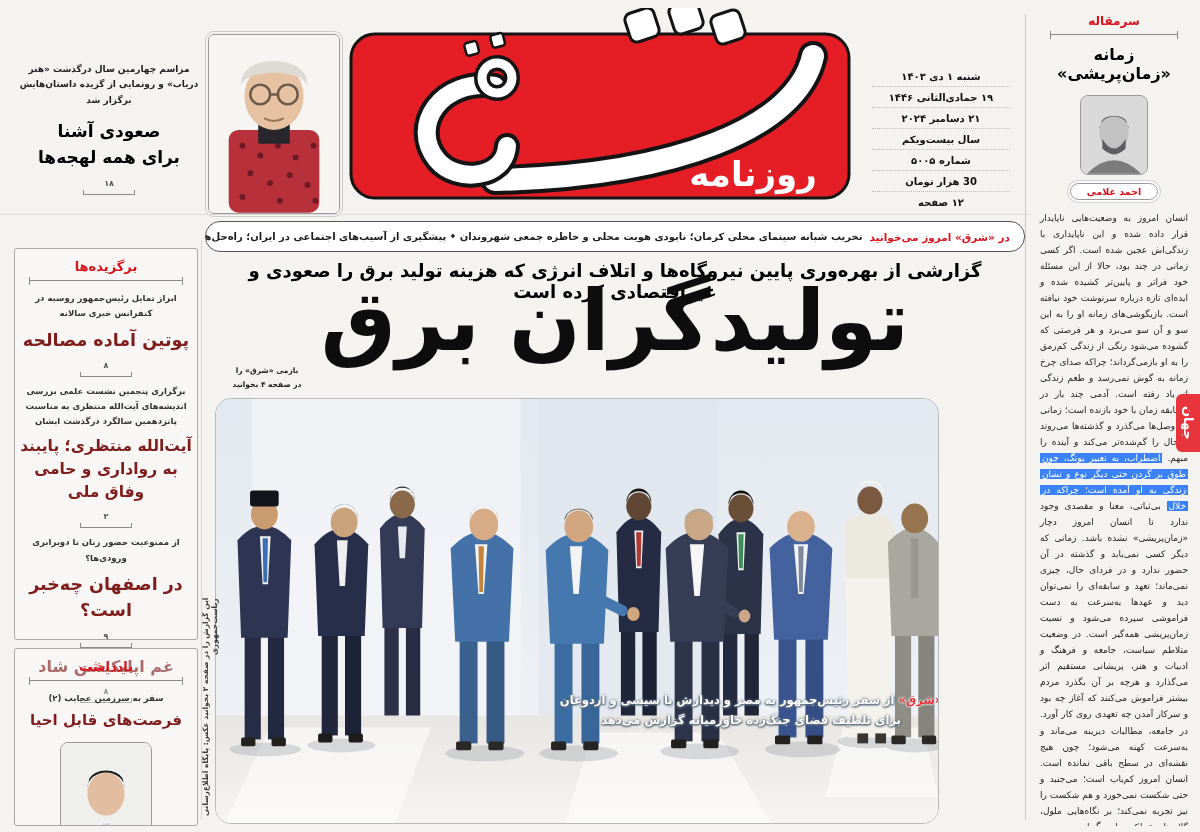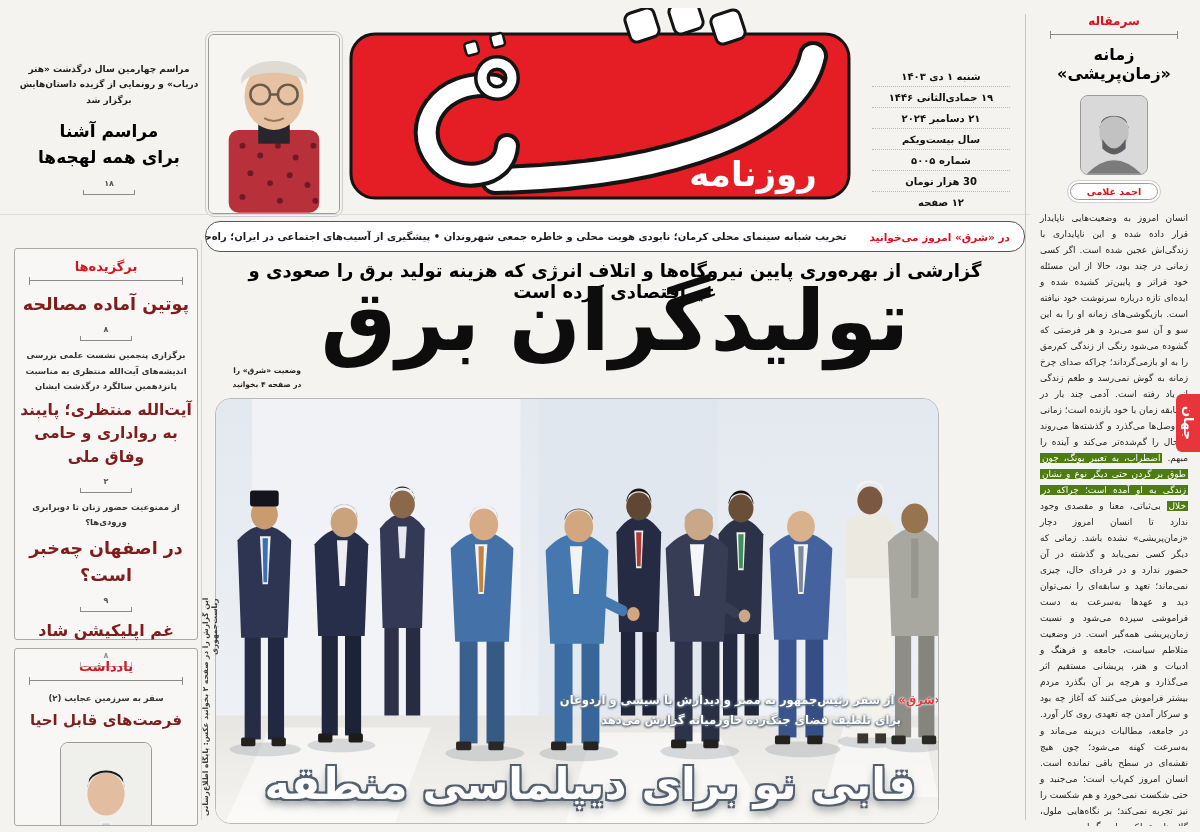--- a/index.html
+++ b/index.html
@@ -23,21 +23,21 @@
   #critic-texts { flex:1; padding:28px 8px 0 4px; text-align:center; }
   .critic-kicker { font-size:9px; font-weight:bold; color:#222; line-height:1.7; }
   .critic-title { font-size:17px; font-weight:bold; color:#000; line-height:1.55; margin-top:10px; }
   #date-block { left:872px; top:66px; width:138px; }
   .date-line { font-size:10px; font-weight:bold; text-align:center; color:#111; padding:4.5px 0; border-bottom:1px dotted #bbb; }
   .date-line:last-child { border-bottom:none; }
 
   
   #ticker { left:205px; top:221px; width:820px; height:31px; background:#fff; border:1.5px solid #555;
     border-radius:15px; display:flex; align-items:center; padding:0 14px; gap:7px; overflow:hidden; }
-  #ticker .lbl { color:#d8131b; font-weight:bold; font-size:10.5px; white-space:nowrap;margin-left:16px; }
+  #ticker .lbl { color:#d8131b; font-weight:bold; font-size:10.5px; white-space:nowrap; }
   #ticker .txt { color:#1c1c1c; font-weight:bold; font-size:10px; white-space:nowrap; }
 
   
   #lead-kicker { left:205px; top:260px; width:820px; text-align:center; font-size:18px; font-weight:bold; color:#000; }
   #lead-headline { left:205px; top:272px; width:820px; text-align:center; font-size:84px; font-weight:bold; color:#0d0d0d; letter-spacing:-2px; }
   #lead-note { left:212px; top:364px; width:110px; text-align:center; font-size:7.5px; font-weight:bold; color:#222; line-height:1.8; }
 
   
   #photo-wrap { left:215px; top:398px; width:724px; height:426px; border-radius:16px; overflow:hidden;
     border:1px solid #b9b9b9; background:#e9edf2; }
@@ -73,21 +73,21 @@
   
   #right-col { right:6px; top:8px; width:162px; height:818px; overflow:hidden; padding:6px 6px 0 8px; }
   #col-sep { right:174px; top:14px; width:1px; height:806px; background:#c8c8c8; }
   #col-sep2 { left:201px; top:240px; width:1px; height:580px; background:#d6d6d6; }
   #edit-label { text-align:center; color:#d8131b; font-weight:bold; font-size:12px; }
   #edit-title { text-align:center; font-size:16px; font-weight:bold; color:#000; margin:10px 0 12px; }
   #edit-photo { width:68px; height:80px; margin:0 auto; border:1px solid #9a9a9a; border-radius:8px; overflow:hidden; background:#ddd; display:block; }
   #edit-photo svg { width:100%; height:100%; }
   #edit-author { margin-top:8px; margin-bottom:10px; }
   #edit-body { font-size:9px; line-height:1.78; text-align:justify; color:#1c1c1c; }
-  #edit-body .hl { background:#4d7c0f; color:#fff; padding:0 2px; box-decoration-break:clone; -webkit-box-decoration-break:clone; }
+  #edit-body .hl { background:#3b82f6; color:#fff; padding:0 2px; box-decoration-break:clone; -webkit-box-decoration-break:clone; }
   #side-tab { right:0; top:394px; width:24px; height:58px; background:#e8353c; border-radius:6px 0 0 6px;
     color:#fff; font-weight:bold; font-size:13px; display:flex; align-items:center; justify-content:center;
     writing-mode:vertical-rl; letter-spacing:2px; }
   #topband-sep { left:0; top:214px; width:1030px; height:1px; background:#ddd; }
 </style>
 </head>
 <body>
 
 <div id="masthead" class="abs">
   <svg viewBox="0 0 515 198" aria-hidden="true">
@@ -141,21 +141,21 @@
         <circle cx="52" cy="60" r="10"></circle>
           <circle cx="80" cy="60" r="10"></circle>
           <path d="M62 60 H70"></path>
       </g>
       <path d="M56 84 Q66 90 76 84" stroke="#9a7458" stroke-width="2" fill="none"></path>
     </svg>
   </div>
   <div id="critic-texts">
     <div class="critic-kicker">مراسم چهارمین سال درگذشت «هنر دریاب» و رونمایی از گزیده داستان‌هایش برگزار شد</div>
     <div class="critic-title">
-      <span>مراسم آشنا</span><br>
+      <span>صعودی آشنا</span><br>
       <span>برای همه لهجه‌ها</span>
     </div>
     <div class="pgmark">
       <span class="n">۱۸</span>
         <span class="b"></span>
     </div>
   </div>
 </div>
 
 <div id="date-block" class="abs">
@@ -171,21 +171,21 @@
 <div id="topband-sep" class="abs"></div>
 
 <div id="ticker" class="abs">
   <span class="lbl">در «شرق» امروز می‌خوانید</span>
   <span class="txt">تخریب شبانه سینمای محلی کرمان؛ نابودی هویت محلی و خاطره جمعی شهروندان • پیشگیری از آسیب‌های اجتماعی در ایران؛ راه‌حل‌های جهانی برای بحران‌های محلی</span>
 </div>
 
 <div id="lead-kicker" class="abs">گزارشی از بهره‌وری پایین نیروگاه‌ها و اتلاف انرژی که هزینه تولید برق را صعودی و غیراقتصادی کرده است</div>
 <div id="lead-headline" class="abs">تولیدگران برق</div>
 <div id="lead-note" class="abs">
-  <span>وضعیت «شرق» را</span><br>
+  <span>بازمی «شرق» را</span><br>
   <span>در صفحه ۴ بخوانید</span>
 </div>
 
 <div id="photo-wrap" class="abs">
   <svg viewBox="0 0 806 426" preserveAspectRatio="none" aria-hidden="true">
     <defs>
       <linearGradient id="wall" x1="0" y1="0" x2="0" y2="1">
         <stop offset="0" stop-color="#e3e9f0"></stop>
           <stop offset=".7" stop-color="#edf0f4"></stop>
           <stop offset="1" stop-color="#f4f5f6"></stop>
@@ -337,30 +337,30 @@
       <rect x="754" y="338" width="16" height="9" rx="2" fill="#2b2926"></rect>
         <rect x="788" y="338" width="16" height="9" rx="2" fill="#2b2926"></rect>
     </g>
   </svg>
 
   <div id="photo-caption-small">
     <span class="red">«شرق»</span>
     <span>از سفر رئیس‌جمهور به مصر و دیدارش با سیسی و اردوغان</span><br>
     <span>برای تلطیف فضای جنگ‌زده خاورمیانه گزارش می‌دهد</span>
   </div>
-  <div id="photo-caption-big">قابی نو برای دیپلماسی منطقه</div>
 </div>
 <div id="photo-credit" class="abs">این گزارش را در صفحه ۲ بخوانید     عکس: پایگاه اطلاع‌رسانی ریاست‌جمهوری</div>
 <div id="col-sep2" class="abs"></div>
 
 <div class="side-box" style="top:248px; height:392px;">
   <div class="box-head">برگزیده‌ها</div>
   <div class="rule"></div>
 
   <div>
+    <div class="hl-kicker">ابراز تمایل رئیس‌جمهور روسیه در کنفرانس خبری سالانه</div>
     <div class="hl-title">پوتین آماده مصالحه</div>
     <div class="pgmark">
         <span class="n">۸</span>
         <span class="b"></span>
       </div>
   </div>
 
   <div>
     <div class="hl-kicker">برگزاری پنجمین نشست علمی بررسی اندیشه‌های آیت‌الله منتظری به مناسبت پانزدهمین سالگرد درگذشت ایشان</div>
     <div class="hl-title" style="font-size:15.5px;">آیت‌الله منتظری؛ پایبند به رواداری و حامی وفاق ملی</div>

